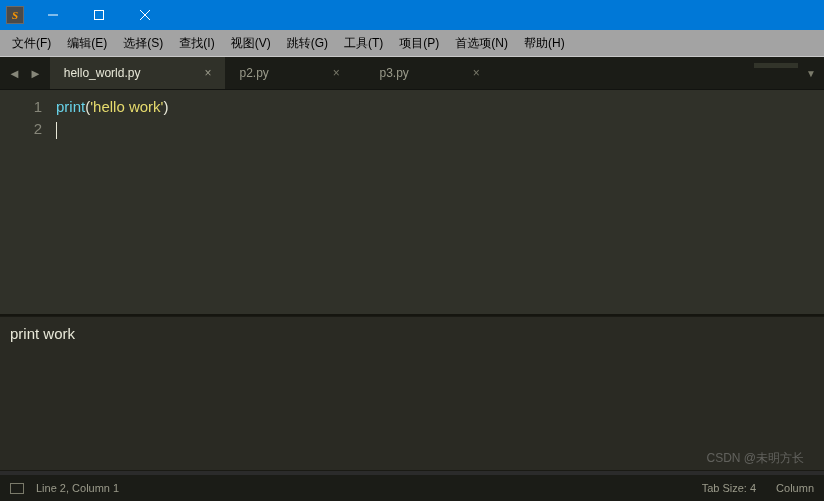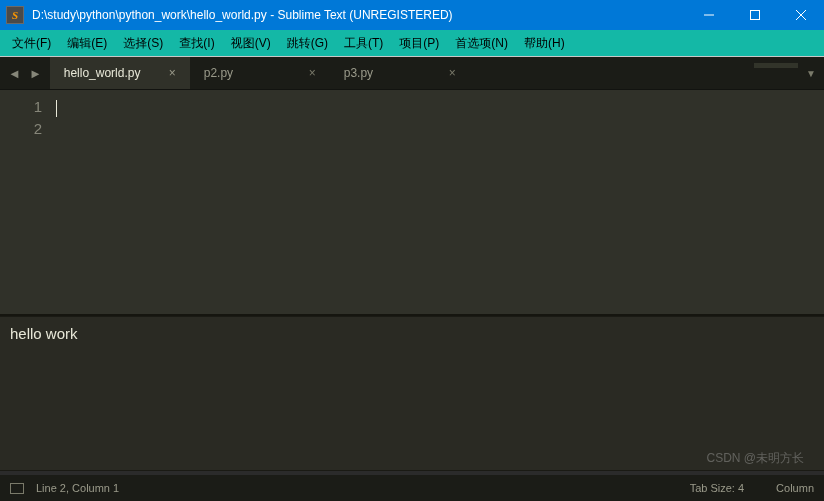--- a/index.html
+++ b/index.html
@@ -7,28 +7,28 @@
 
 
 .titlebar{height:30px;background:#0078d7;display:flex;align-items:center;color:#fff;font-size:12px}
 .app-icon{width:18px;height:18px;margin:0 6px;background:#4a4a4a;border:1px solid #6a6a6a;display:flex;align-items:center;justify-content:center;font-size:11px;font-weight:bold;color:#ff9800;font-style:italic;font-family:Georgia,serif}
 .title-text{flex:1;padding-left:2px}
 .win-btns{display:flex;height:100%}
 .win-btn{width:46px;height:100%;display:flex;align-items:center;justify-content:center;cursor:pointer}
 .win-btn svg{width:10px;height:10px;stroke:#fff;stroke-width:1;fill:none}
 
 
-.menubar{height:27px;background:#14b8a6;display:flex;align-items:center;border-bottom:1px solid #c8c8c8;padding:8px 4px}
+.menubar{height:27px;background:#a3a3a3;display:flex;align-items:center;border-bottom:1px solid #c8c8c8;padding:8px 4px}
 .menu-item{padding:3px 8px;font-size:12px;color:#000;cursor:pointer}
 
 
 .tabrow{height:33px;background:#1b1c17;display:flex;align-items:stretch;border-bottom:1px solid #121310}
 .tab-arrows{display:flex;align-items:center;padding:0 8px;gap:8px}
 .tab-arrow{color:#868679;font-size:13px;cursor:pointer}
-.tab{display:flex;align-items:center;padding:0 14px;gap:28px;color:#9a9a8a;font-size:12px;cursor:pointer;position:relative;min-width:140px;justify-content:space-between}
+.tab{display:flex;align-items:center;padding:0 14px;gap:64px;color:#9a9a8a;font-size:12px;cursor:pointer;position:relative;min-width:140px;justify-content:flex-start}
 .tab.active{background:#303129;color:#e8e8d8}
 .tab-close{font-size:12px;color:#7a7a6a;cursor:pointer}
 .tab.active .tab-close{color:#9a9a8a}
 .tabrow-end{flex:1;position:relative}
 .tab-dropdown{position:absolute;right:8px;top:50%;transform:translateY(-50%);color:#7a7a6a;font-size:10px;cursor:pointer}
 .minimap-hint{position:absolute;right:26px;top:6px;width:44px;height:5px;background:#4a4b3e;opacity:.5}
 
 
 .editor{height:224px;background:#303129;display:flex;position:relative;font-family:Consolas,monospace;font-size:15px}
 .gutter{width:56px;text-align:right;padding:6px 14px 0 0;color:#868679;line-height:22px}
@@ -39,29 +39,28 @@
 .cursor{display:inline-block;width:1px;height:17px;background:#e8e8d8;vertical-align:middle}
 
 
 .divider{height:2px;background:#15150f}
 .output{height:155px;background:#2a2a23;color:#e8e8d8;font-family:Consolas,monospace;font-size:15px;padding:6px 10px;line-height:21px;border:1px solid #1a1a14;border-left:none;border-right:none}
 
 
 .statusbar{position:absolute;bottom:0;left:0;right:0;height:26px;background:#1b1c17;display:flex;align-items:center;color:#9a9a8a;font-size:11px;padding:0 10px}
 .status-icon{width:14px;height:11px;border:1px solid #7a7a6a;margin-right:12px}
 .status-left{flex:1}
-.status-right{display:flex;gap:32px}
+.status-right{display:flex;gap:20px}
 .watermark{position:absolute;right:20px;bottom:34px;color:rgba(200,200,200,0.35);font-size:12px;pointer-events:none}
 </style>
 </head>
 <body>
 
 <div class="titlebar">
   <div class="app-icon">S</div>
-  <div class="title-text">D:\study\python\python_work\hello_world.py - Sublime Text (UNREGISTERED)</div>
   <div class="win-btns">
     <div class="win-btn">
         <svg viewBox="0 0 10 10">
           <line x1="0" y1="5" x2="10" y2="5"></line>
         </svg>
       </div>
     <div class="win-btn">
         <svg viewBox="0 0 10 10">
           <rect x="0.5" y="0.5" width="9" height="9"></rect>
         </svg>
@@ -110,28 +109,29 @@
     <span class="tab-dropdown">▼</span>
   </div>
 </div>
 
 <div class="editor">
   <div class="gutter">
     <div>1</div>
     <div>2</div>
   </div>
   <div class="code">
+    <div><span class="fn">print</span><span class="paren">(</span><span class="str">'hello work'</span><span class="paren">)</span></div>
     <div><span class="cursor"></span></div>
   </div>
 </div>
 
 <div class="divider"></div>
 
 <div class="output">
-  <div>hello work</div>
+  <div>print work</div>
 </div>
 
 <div class="statusbar">
   <div class="status-icon"></div>
   <div class="status-left">Line 2, Column 1</div>
   <div class="status-right">
     <span>Tab Size: 4</span>
     <span>Column</span>
   </div>
 </div>

